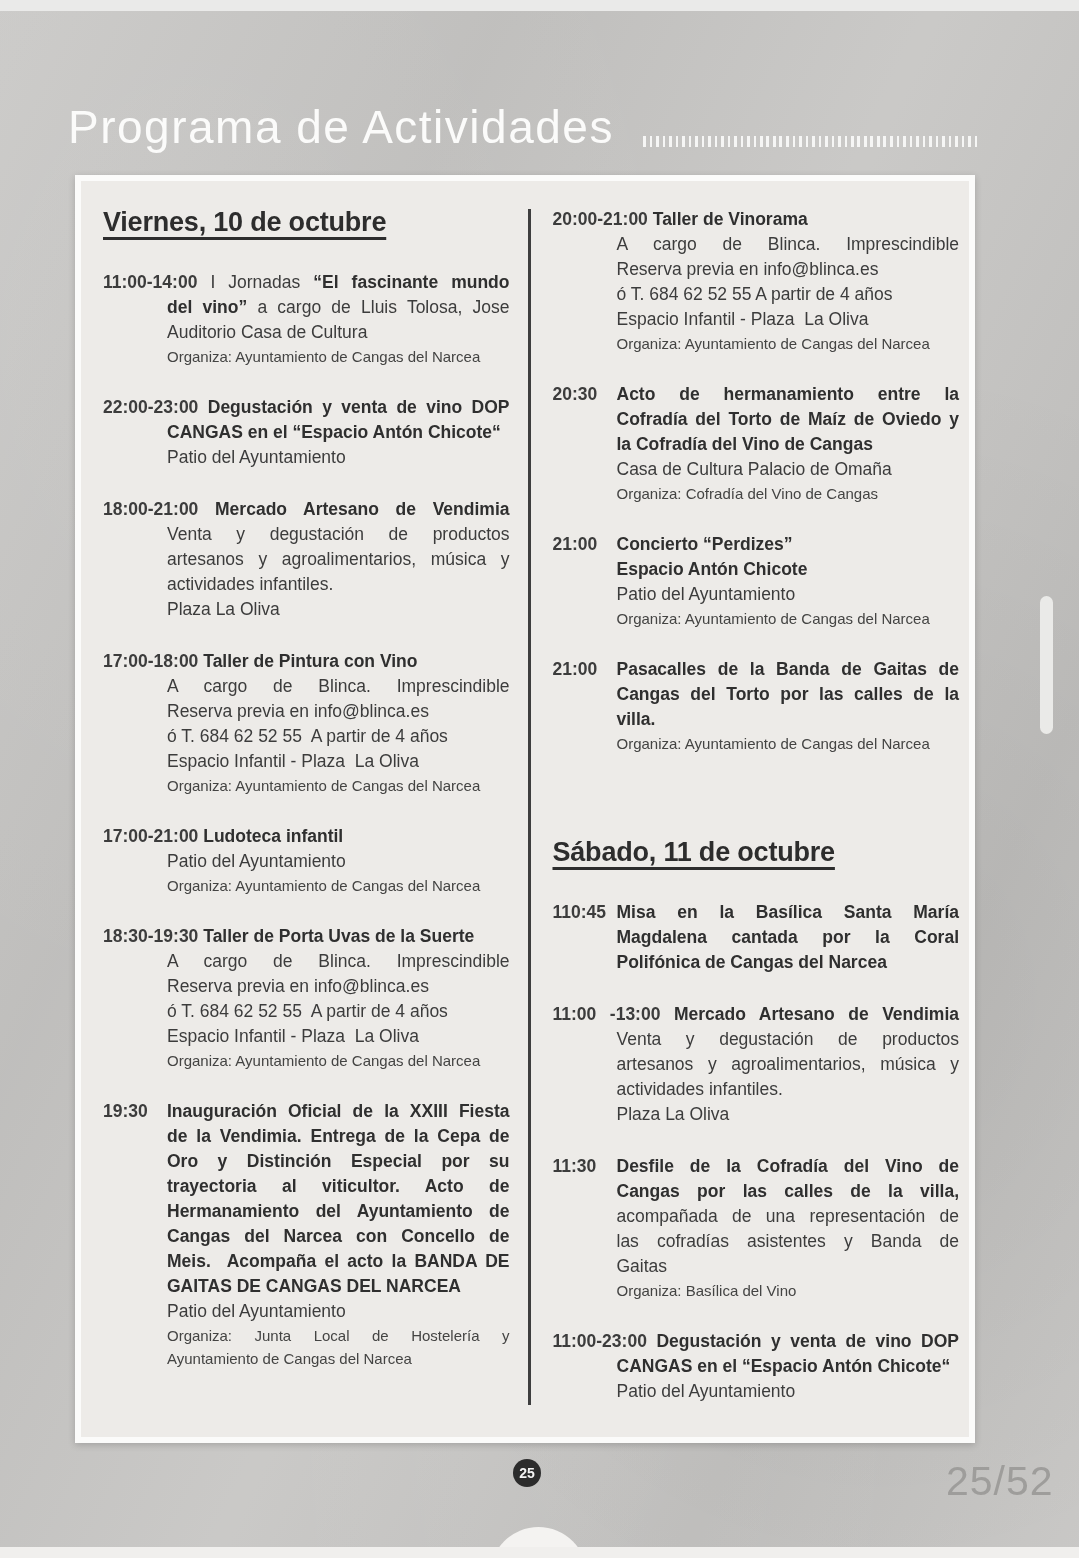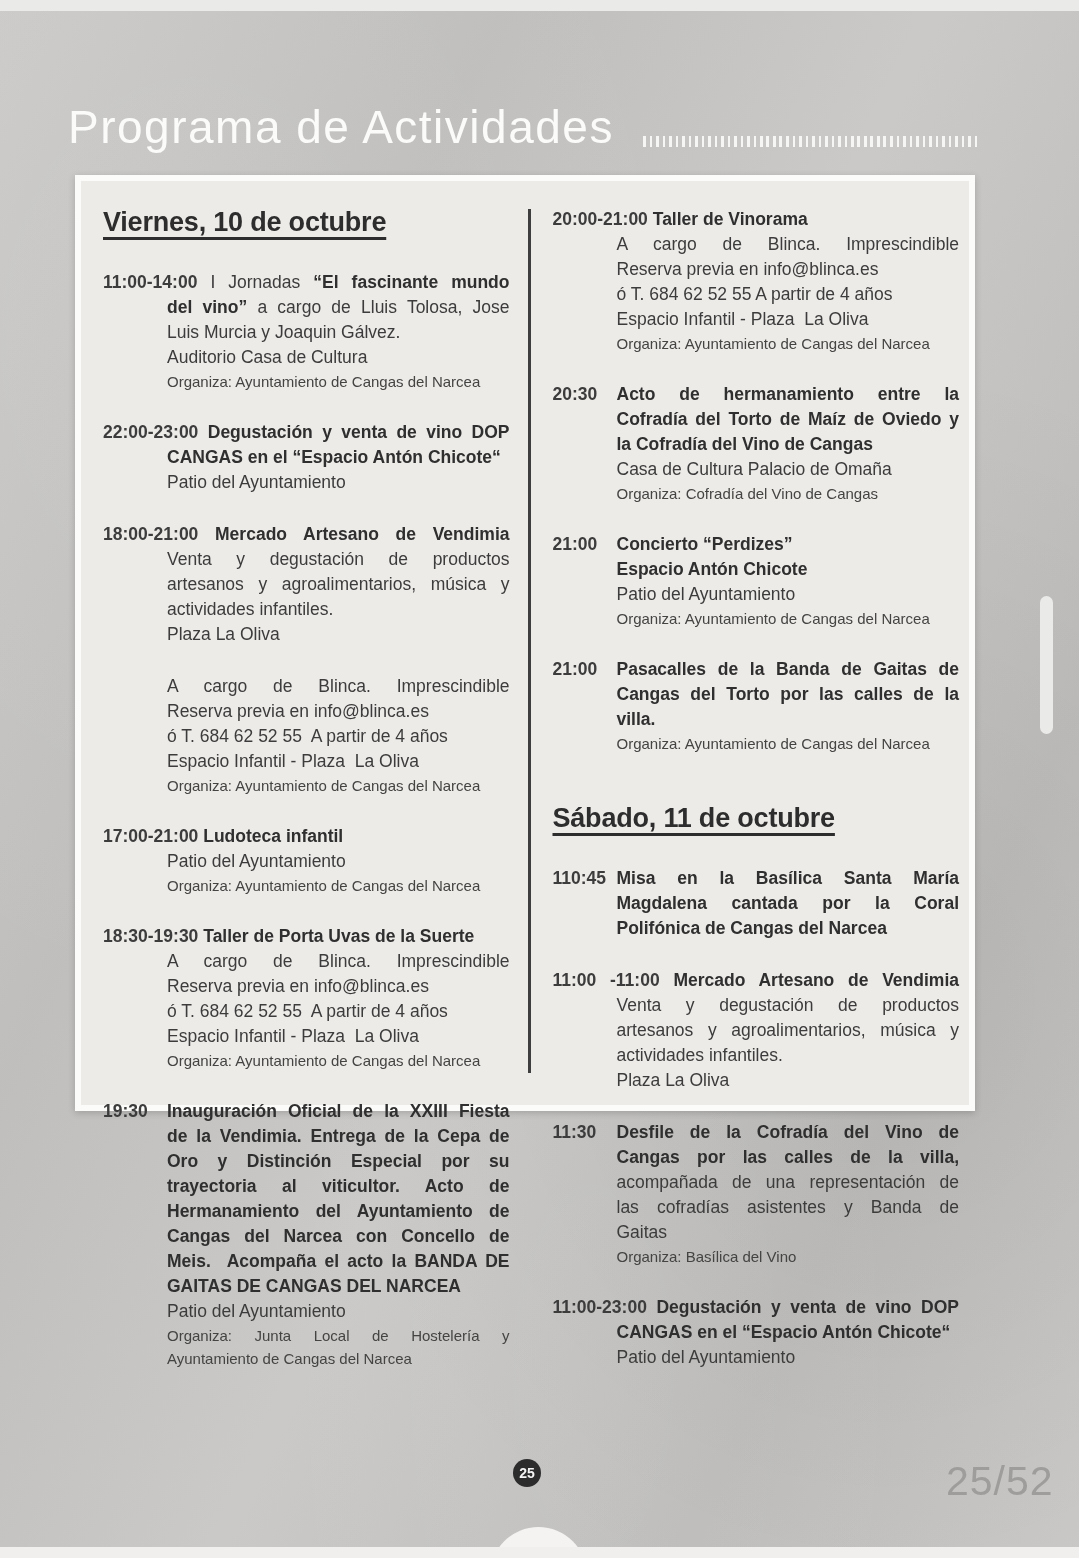--- a/index.html
+++ b/index.html
@@ -21,36 +21,36 @@
     position:absolute; left:68px; top:101px;
     font-size:46px; line-height:52px; font-weight:normal; letter-spacing:1.5px;
     color:#fbfbfa;
   }
   .dotted-line{
     position:absolute; left:643px; top:136px; width:334px; height:11px;
     background:repeating-linear-gradient(to right, #f6f6f5 0px, #f6f6f5 2.5px, rgba(0,0,0,0) 2.5px, rgba(0,0,0,0) 6.5px);
   }
 
   .page{
-    position:absolute; left:75px; top:175px; width:900px; height:936px;
+    position:absolute; left:75px; top:175px; width:900px; height:1268px;
     box-sizing:border-box; background:#edebe8; border:6px solid #fbfbfa;
     box-shadow:0 2px 7px rgba(0,0,0,.18);
   }
   .page-columns{display:flex; height:100%; box-sizing:border-box;}
   .col{flex:1 1 0; box-sizing:border-box; color:#3c3c3c;}
   .col-left{padding:26px 18px 0 22px;}
   .col-right{padding:26px 10px 0 22px;}
   .divider{width:3px; background:#3e3e3e; margin:28px 0 32px 0;}
 
   .day-heading{
     font-size:27px; font-weight:bold; color:#2d2d2d;
     text-decoration:underline; text-decoration-thickness:3px; text-underline-offset:6px;
     margin:0 0 32px 0; letter-spacing:-0.2px;
   }
-  .day-heading.gap{margin-top:48px;}
+  .day-heading.gap{margin-top:82px;}
 
   .event{padding-left:64px; margin-bottom:27px; font-size:17.5px; line-height:25px;}
   .event .first-line{text-indent:-64px;}
   .event .time{font-weight:bold; color:#3c3c3c;}
   .event .time.fixed{display:inline-block; width:64px; text-indent:0;}
   .b{font-weight:bold; color:#2f2f2f;text-align:center;}
   .line{text-align:left;}
   .line.small{font-size:15px; line-height:23px; color:#444443;}
   .spread{text-align:justify; text-align-last:justify;}
 
@@ -77,37 +77,37 @@
   <div class="doc-title">Programa de Actividades</div>
   <div class="dotted-line"></div>
 
   <div class="page">
     <div class="page-columns">
       <div class="col col-left" id="left-col">
           <div class="day-heading">Viernes, 10 de octubre</div>
           <div class="event">
             <div class="first-line spread"><span class="time">11:00-14:00</span> <span>I Jornadas </span><span class="b">“El fascinante mundo</span></div>
             <div class="line spread"><span class="b">del vino”</span><span> a cargo de Lluis Tolosa, Jose</span></div>
-            <div class="line">Luis Murcia y Joaquin Gálvez.</div>
             <div class="line">Auditorio Casa de Cultura</div>
             <div class="line small">Organiza: Ayuntamiento de Cangas del Narcea</div>
           </div>
           <div class="event">
             <div class="first-line spread"><span class="time">22:00-23:00</span> <span class="b">Degustación y venta de vino DOP</span></div>
             <div class="line b">CANGAS en el “Espacio Antón Chicote“</div>
             <div class="line">Patio del Ayuntamiento</div>
           </div>
           <div class="event">
             <div class="first-line spread"><span class="time">18:00-21:00</span> <span class="b">Mercado Artesano de Vendimia</span></div>
             <div class="line spread">Venta y degustación de productos</div>
             <div class="line spread">artesanos y agroalimentarios, música y</div>
             <div class="line">actividades infantiles.</div>
             <div class="line">Plaza La Oliva</div>
           </div>
           <div class="event">
+            <div class="first-line"><span class="time">17:00-18:00</span> <span class="b">Taller de Pintura con Vino</span></div>
             <div class="line spread">A cargo de Blinca. Imprescindible</div>
             <div class="line">Reserva previa en info@blinca.es</div>
             <div class="line">ó T. 684 62 52 55&nbsp; A partir de 4 años</div>
             <div class="line">Espacio Infantil - Plaza&nbsp; La Oliva</div>
             <div class="line small">Organiza: Ayuntamiento de Cangas del Narcea</div>
           </div>
           <div class="event">
             <div class="first-line"><span class="time">17:00-21:00</span> <span class="b">Ludoteca infantil</span></div>
             <div class="line">Patio del Ayuntamiento</div>
             <div class="line small">Organiza: Ayuntamiento de Cangas del Narcea</div>
@@ -163,21 +163,21 @@
             <div class="line b">villa.</div>
             <div class="line small">Organiza: Ayuntamiento de Cangas del Narcea</div>
           </div>
           <div class="day-heading gap">Sábado, 11 de octubre</div>
           <div class="event">
             <div class="first-line spread"><span class="time fixed">110:45</span><span class="b">Misa en la Basílica Santa María</span></div>
             <div class="line spread b">Magdalena cantada por la Coral</div>
             <div class="line b">Polifónica de Cangas del Narcea</div>
           </div>
           <div class="event">
-            <div class="first-line spread"><span class="time">11:00 -11:00</span> <span class="b">Mercado Artesano de Vendimia</span></div>
+            <div class="first-line spread"><span class="time">11:00 -13:00</span> <span class="b">Mercado Artesano de Vendimia</span></div>
             <div class="line spread">Venta y degustación de productos</div>
             <div class="line spread">artesanos y agroalimentarios, música y</div>
             <div class="line">actividades infantiles.</div>
             <div class="line">Plaza La Oliva</div>
           </div>
           <div class="event">
             <div class="first-line spread"><span class="time fixed">11:30</span><span class="b">Desfile de la Cofradía del Vino de</span></div>
             <div class="line spread b">Cangas por las calles de la villa,</div>
             <div class="line spread">acompañada de una representación de</div>
             <div class="line spread">las cofradías asistentes y Banda de</div>

